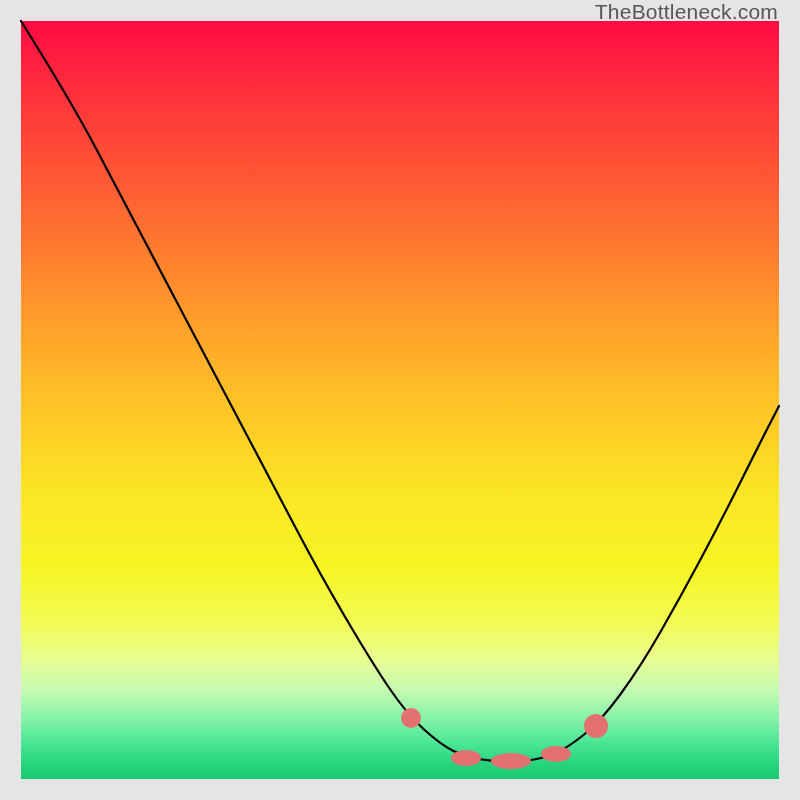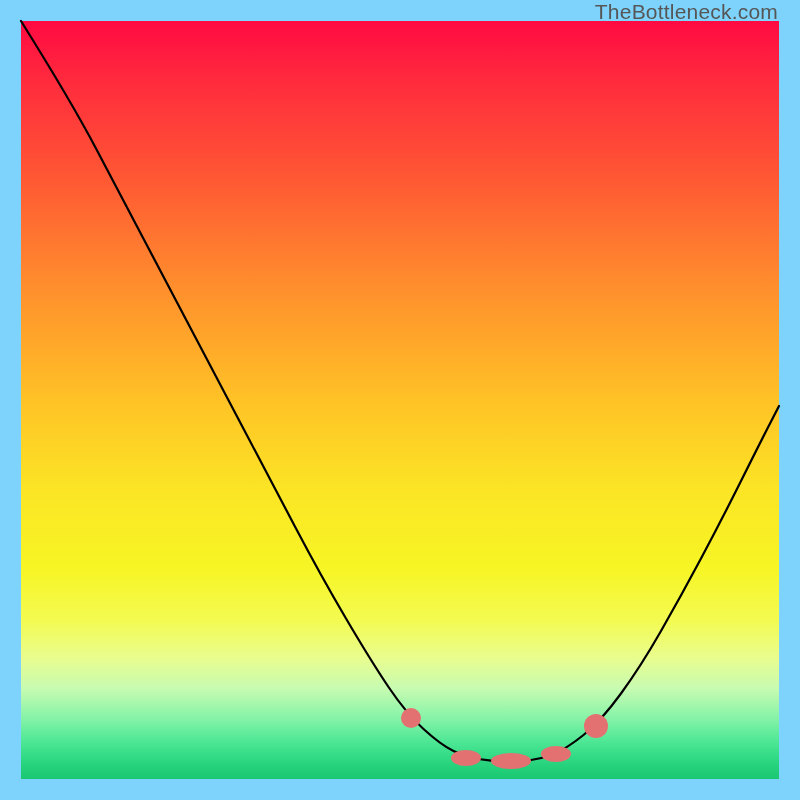--- a/index.html
+++ b/index.html
@@ -1,21 +1,21 @@
 <!DOCTYPE html>
 <html><head>
 <meta charset="utf-8">
 <style>
   * { margin: 0; padding: 0; box-sizing: border-box; }
   html, body { width: 800px; height: 800px; background: #000; overflow: hidden; }
   .stage {
     position: relative;
     width: 800px;
     height: 800px;
-    background: #7dd3fc;
+    background: #e5e5e5;
   }
   .plot-area {
     position: absolute;
     left: 21px;
     top: 21px;
     width: 758px;
     height: 758px;
     background: linear-gradient(
       to bottom,
       #ff0a42 0%,

